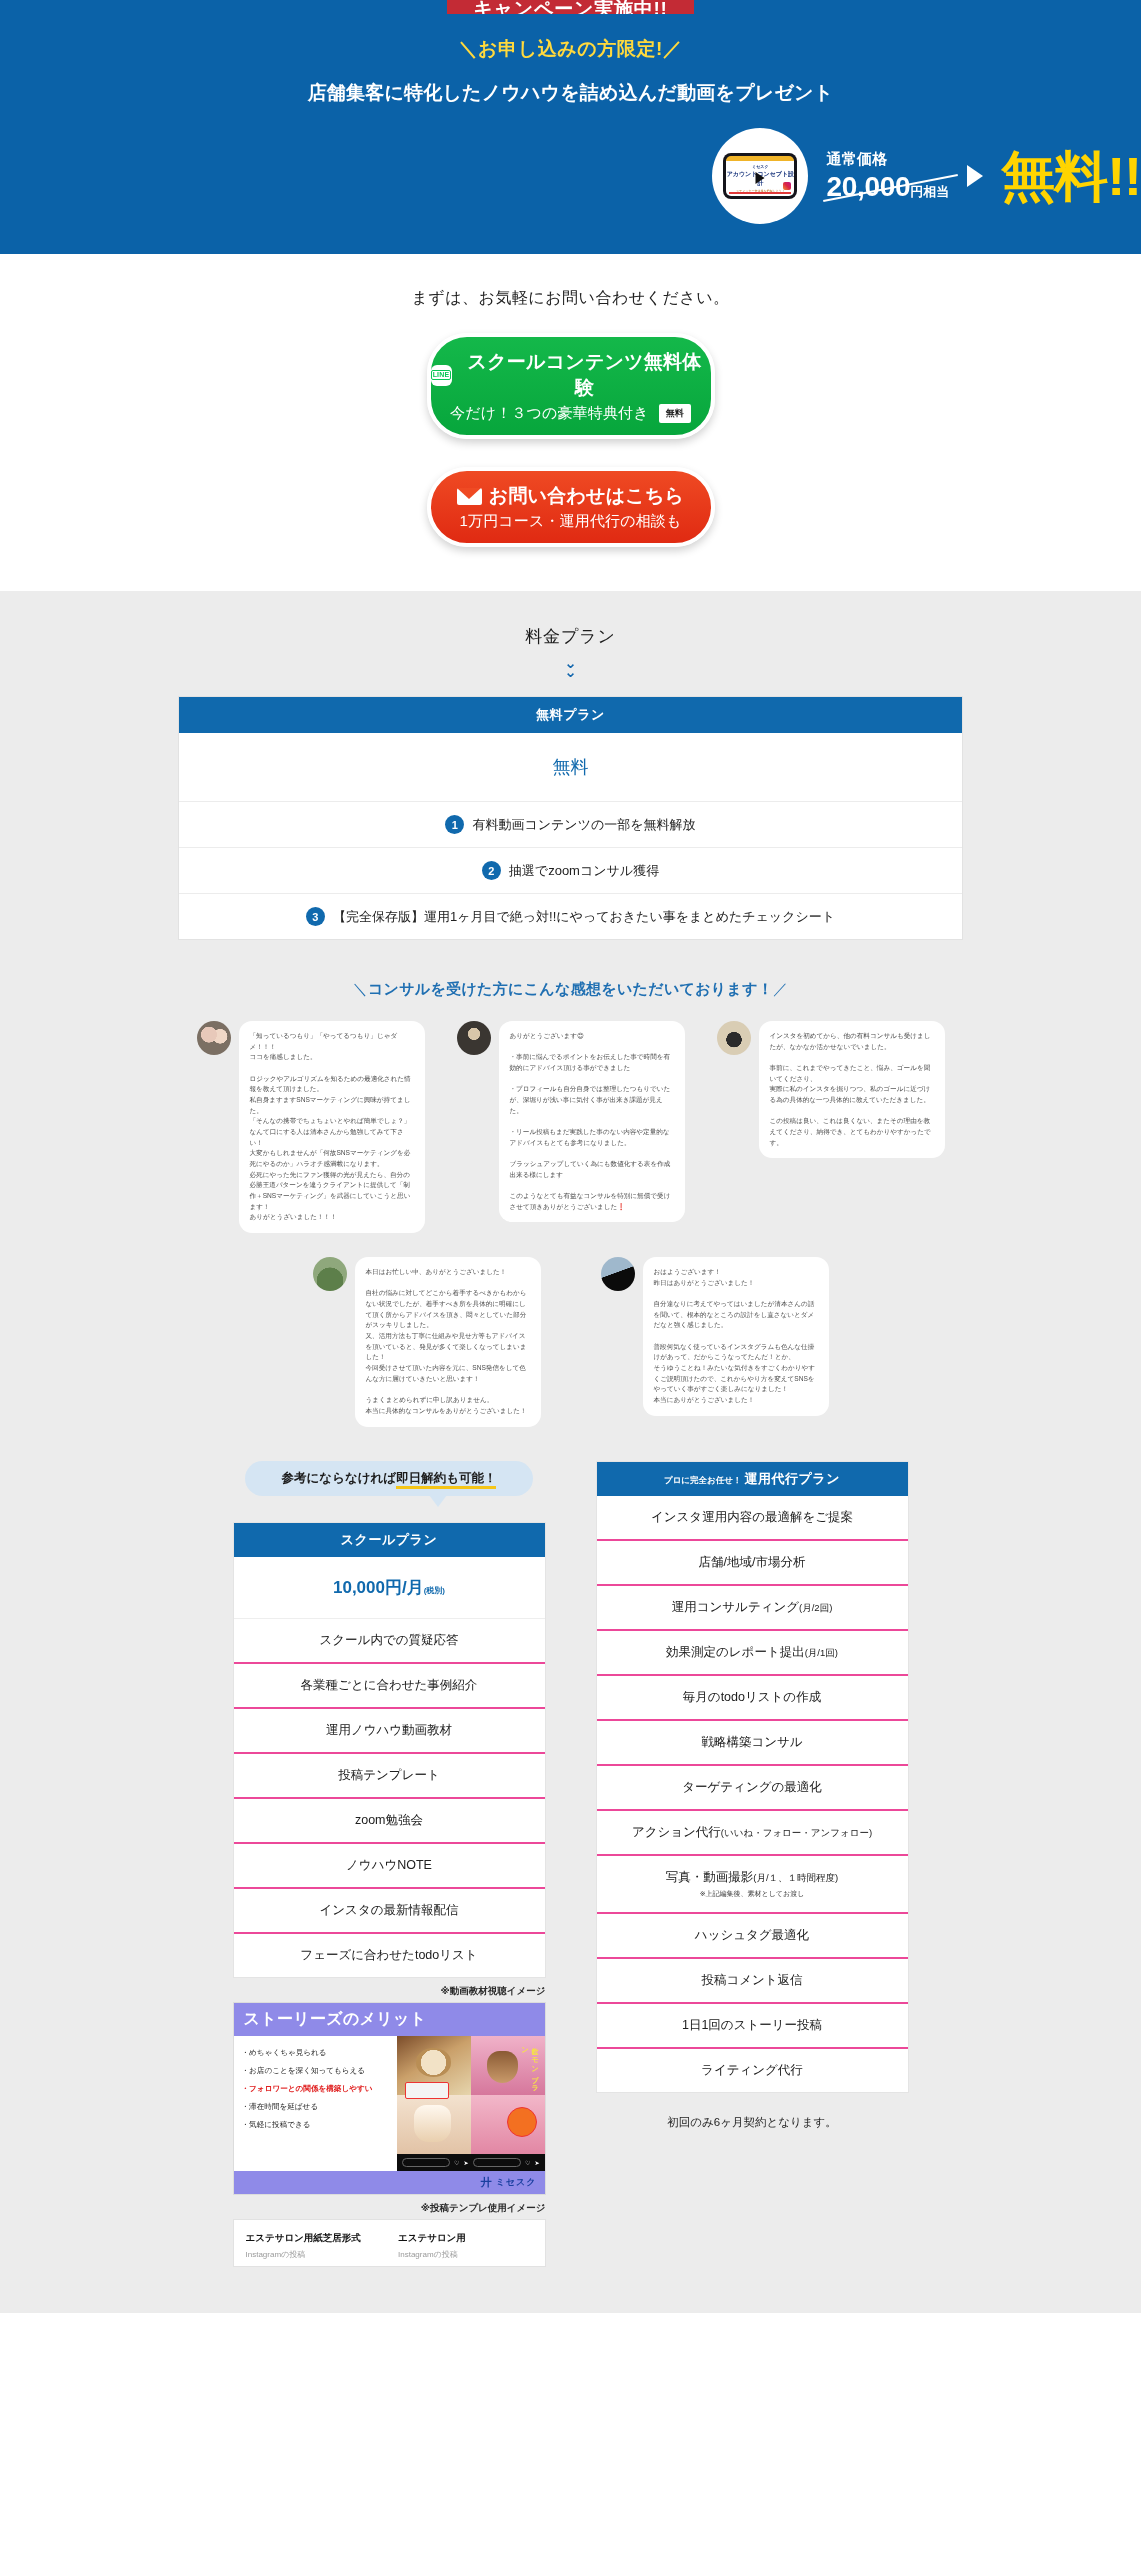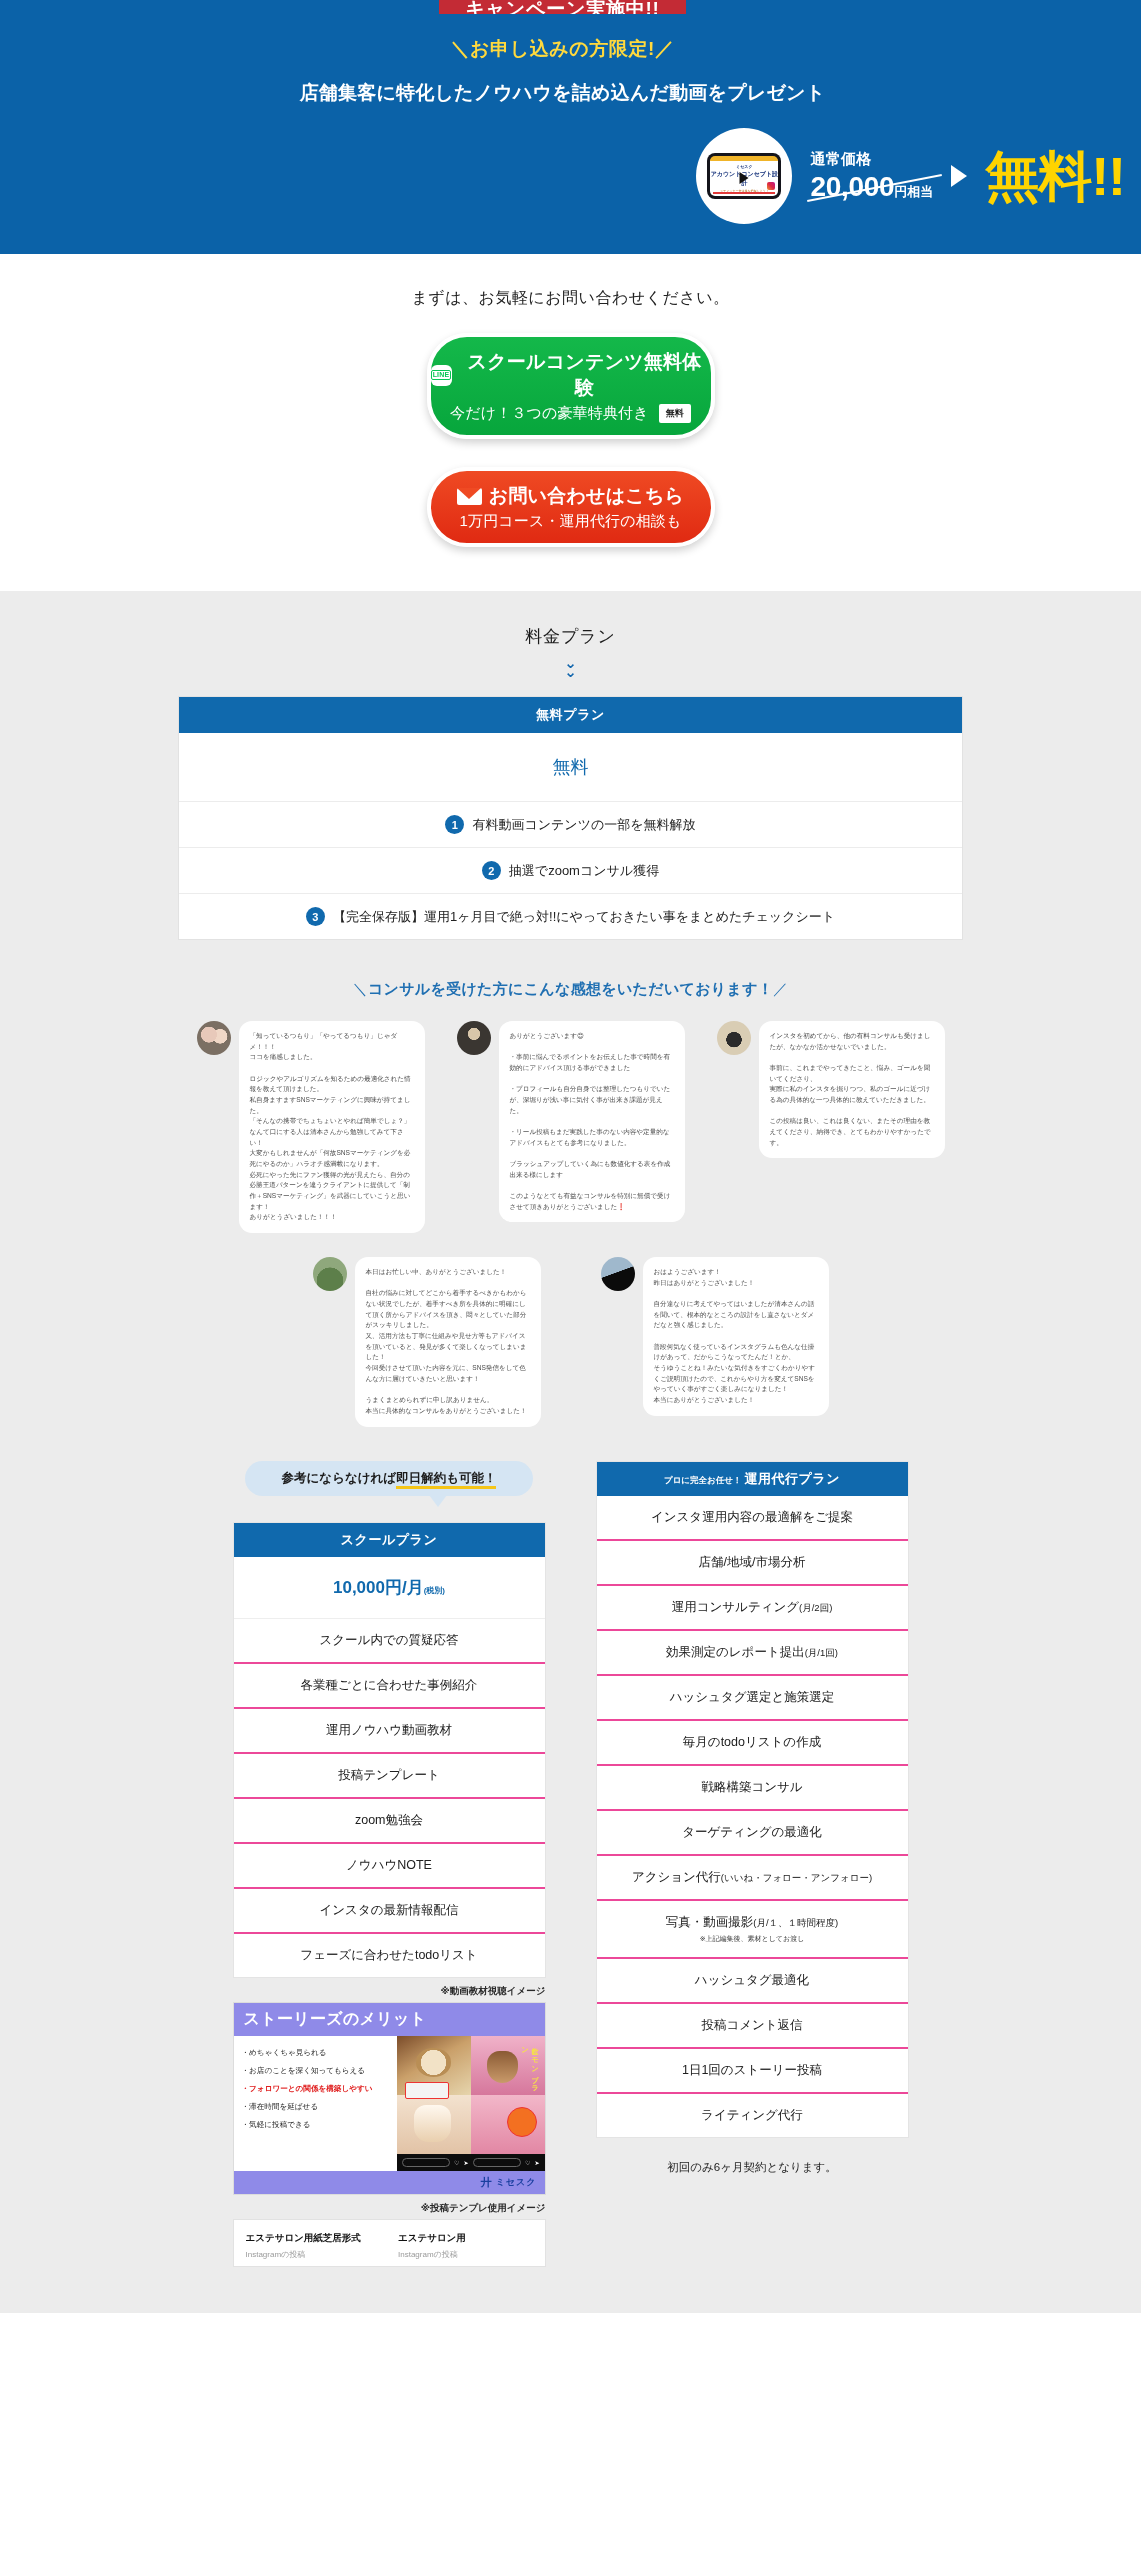--- a/index.html
+++ b/index.html
@@ -7,21 +7,21 @@
     width: 1141px;
     background: #ffffff;
     font-family: "Liberation Sans", "DejaVu Sans", sans-serif;
     color: #222;
   }
   .page { width: 1141px; position: relative; overflow: hidden; }
 
   
   .hero {
     background: #0b62a8;
-    padding: 0 16px 30px 0;
+    padding: 0 0 30px 0;
     position: relative;
     text-align: center;
   }
   .campaign-tag-wrap {
     display: flex; justify-content: center; align-items: flex-start;
     height: 14px; overflow: hidden;
   }
   .campaign-tag {
     background: #c32b35; color: #fff; font-weight: bold;
     font-size: 19px; letter-spacing: .04em;
@@ -505,21 +505,20 @@
 
       <div class="col">
         <div class="ptbl">
           <div class="ptbl-head">
             <span class="pre">プロに完全お任せ！</span><span>運用代行プラン</span>
           </div>
           <div class="ptbl-row"><span>インスタ運用内容の最適解をご提案</span></div>
           <div class="ptbl-row"><span>店舗/地域/市場分析</span></div>
           <div class="ptbl-row"><span>運用コンサルティング</span><span class="sm">(月/2回)</span></div>
           <div class="ptbl-row"><span>効果測定のレポート提出</span><span class="sm">(月/1回)</span></div>
-          <div class="ptbl-row"><span>ハッシュタグ選定と施策選定</span></div>
           <div class="ptbl-row"><span>毎月のtodoリストの作成</span></div>
           <div class="ptbl-row"><span>戦略構築コンサル</span></div>
           <div class="ptbl-row"><span>ターゲティングの最適化</span></div>
           <div class="ptbl-row"><span>アクション代行</span><span class="sm">(いいね・フォロー・アンフォロー)</span></div>
           <div class="ptbl-row">
             <span>写真・動画撮影</span><span class="sm">(月/１、１時間程度)</span>
             <span class="note">※上記編集後、素材としてお渡し</span>
           </div>
           <div class="ptbl-row"><span>ハッシュタグ最適化</span></div>
           <div class="ptbl-row"><span>投稿コメント返信</span></div>

